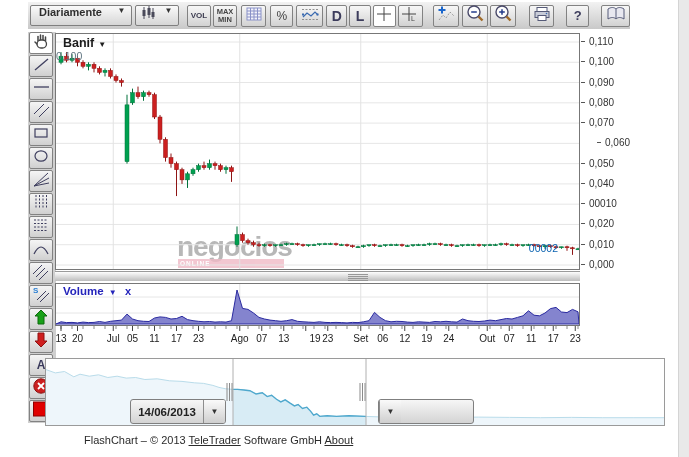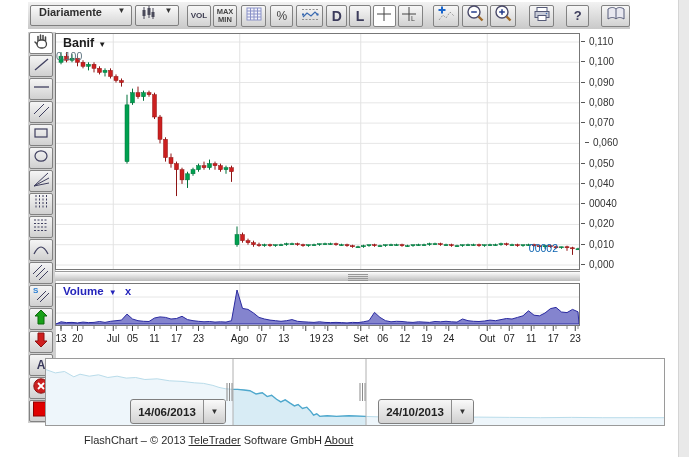--- a/index.html
+++ b/index.html
@@ -282,20 +282,26 @@
       </div>
     <div class="ltbtn">
         <span><svg width="20" height="18">
             <rect x="2.5" y="2" width="15" height="14" fill="#e00000" stroke="#8a0000"></rect>
             <polygon points="17.5,16 13.5,16 17.5,12" fill="#3a3a3a"></polygon>
           </svg></span>
       </div>
   </div>
 
   <div class="abs chartbox">
+    <div class="wm">
+      <div class="wm-text">negocios</div>
+      <div class="wm-bar">
+          <span>ONLINE</span>
+        </div>
+    </div>
     <svg id="main-svg" width="525" height="237">
         <line x1="1" x2="524" y1="232" y2="232" stroke="#E6E6E6"></line>
         <line x1="1" x2="524" y1="211.72727272727272" y2="211.72727272727272" stroke="#E6E6E6"></line>
         <line x1="1" x2="524" y1="191.45454545454544" y2="191.45454545454544" stroke="#E6E6E6"></line>
         <line x1="1" x2="524" y1="171.1818181818182" y2="171.1818181818182" stroke="#E6E6E6"></line>
         <line x1="1" x2="524" y1="150.9090909090909" y2="150.9090909090909" stroke="#E6E6E6"></line>
         <line x1="1" x2="524" y1="130.63636363636363" y2="130.63636363636363" stroke="#E6E6E6"></line>
         <line x1="1" x2="524" y1="110.36363636363637" y2="110.36363636363637" stroke="#E6E6E6"></line>
         <line x1="1" x2="524" y1="90.09090909090907" y2="90.09090909090907" stroke="#E6E6E6"></line>
         <line x1="1" x2="524" y1="69.81818181818181" y2="69.81818181818181" stroke="#E6E6E6"></line>
@@ -517,35 +523,35 @@
         <span class="txt">0,090</span>
       </div>
       <div class="axis-row" style="top: 63.81px; left: 0px;">
         <span class="dash"></span>
         <span class="txt">0,080</span>
       </div>
       <div class="axis-row" style="top: 84.08px; left: 0px;">
         <span class="dash"></span>
         <span class="txt">0,070</span>
       </div>
-      <div class="axis-row" style="top: 104.35px; left: 4px;">
+      <div class="axis-row" style="top: 104.35px; left: 16px;">
         <span class="dash"></span>
         <span class="txt">0,060</span>
       </div>
       <div class="axis-row" style="top: 124.62px; left: 0px;">
         <span class="dash"></span>
         <span class="txt">0,050</span>
       </div>
       <div class="axis-row" style="top: 144.89px; left: 0px;">
         <span class="dash"></span>
         <span class="txt">0,040</span>
       </div>
       <div class="axis-row" style="top: 165.16px; left: 0px;">
         <span class="dash"></span>
-        <span class="txt">00040</span>
+        <span class="txt">00010</span>
       </div>
       <div class="axis-row" style="top: 185.43px; left: 0px;">
         <span class="dash"></span>
         <span class="txt">0,020</span>
       </div>
       <div class="axis-row" style="top: 205.7px; left: 0px;">
         <span class="dash"></span>
         <span class="txt">0,010</span>
       </div>
       <div class="axis-row" style="top: 225.97px; left: 0px;">
@@ -690,21 +696,20 @@
         <line x1="320" x2="320" y1="0" y2="66" stroke="#b0b0b0"></line>
         <line x1="314" x2="314" y1="24" y2="42" stroke="#8a8a8a"></line>
         <line x1="316.5" x2="316.5" y1="24" y2="42" stroke="#8a8a8a"></line>
         <line x1="319" x2="319" y1="24" y2="42" stroke="#8a8a8a"></line>
       </svg>
     <div class="datepick" style="left:84px">
       <div class="dtxt">14/06/2013</div>
       <div class="darr">▼</div>
     </div>
     <div class="datepick" style="left:332px">
-      <div class="dtxt">24/10/2013</div>
       <div class="darr">▼</div>
     </div>
   </div>
 
   <div class="abs footer">
     <span>FlashChart – © 2013 </span><a>TeleTrader</a><span> Software GmbH </span><a>About</a>
   </div>
 
   <div class="abs rightstrip"></div>
 </div>

